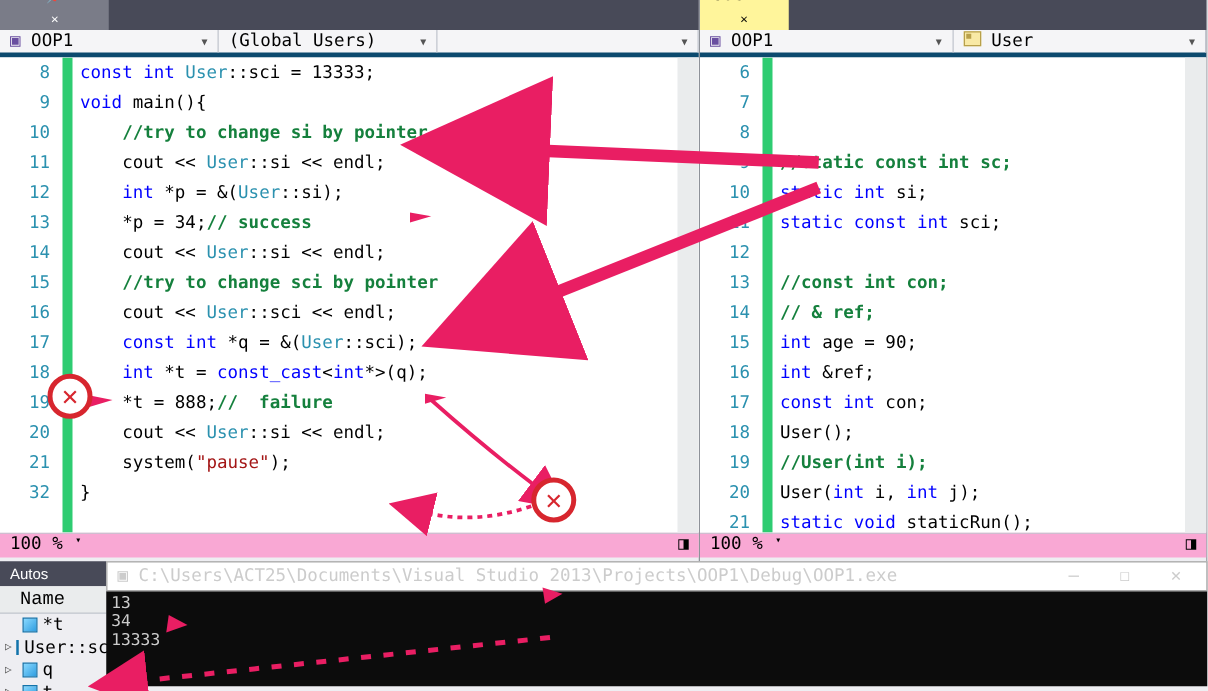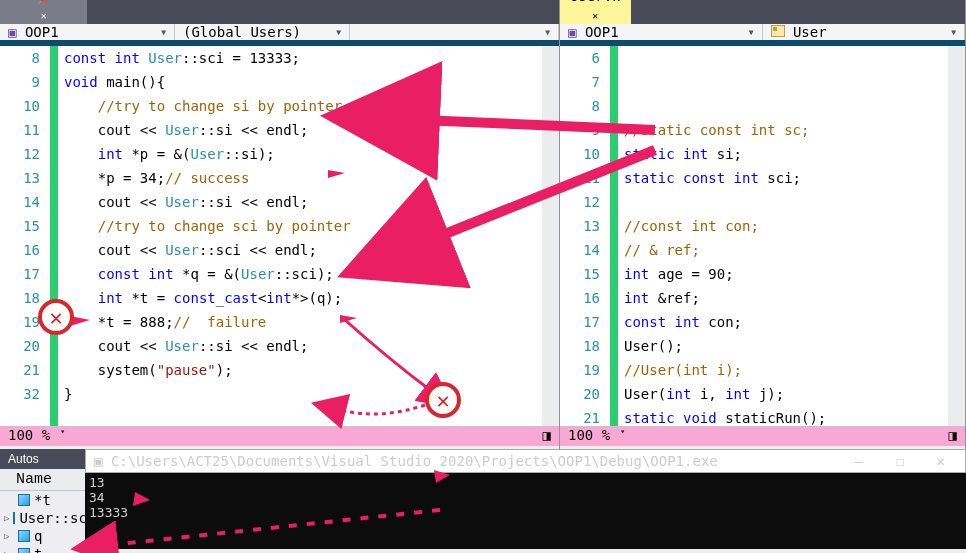--- a/index.html
+++ b/index.html
@@ -1,33 +1,33 @@
 <!DOCTYPE html>
 <html><head>
 <meta charset="utf-8">
 <style>
 * { margin: 0; padding: 0; box-sizing: border-box; font-family: Consolas, monospace; font-size: 14px; }
 body { background: #eeeef2; width: 966px; height: 553px; overflow: hidden; }
 .tabs { display: flex; background: #484a58; height: 24px; align-items: flex-end; }
 .tab { padding: 3px 10px; background: #7a7c88; color: #fff; margin-right: 2px; display: flex; align-items: center; gap: 6px; font-size: 12px; font-family: 'Segoe UI', sans-serif; flex-direction: column; }
 .tab.active { background: #fff59b; color: #000; }
 .tab .pin, .tab .x { font-size: 10px; cursor: pointer; }
-.dropdowns { display: flex; background: #f5f5f7; border-bottom: 6px solid #0c4a6e; height: 22px; }
+.dropdowns { display: flex; background: #f5f5f7; border-bottom: 4px solid #0c4a6e; height: 22px; }
 .dd { border-right: 1px solid #c1c5ce; padding: 2px 8px; display: flex; align-items: center; justify-content: space-between; font-size: 12px; font-family: 'Segoe UI', sans-serif; }
 .dd .chev { font-size: 8px; color: #555; }
 .splitpane { display: flex; }
 .pane { display: flex; flex-direction: column; border-right: 1px solid #8e9299; }
 .editor { display: flex; background: #fff; position: relative; overflow: hidden; }
 .gutter { background: #fff; color: #2b91af; text-align: right; padding-right: 10px; width: 50px; user-select: none; }
 .gutter .ln { height: 24px; line-height: 24px; }
 .markcol { width: 8px; background: #2ecc71; }
 .code { flex: 1; white-space: pre; line-height: 24px; padding-left: 6px; position: relative; }
 .kw { color: #0000ff; }
 .typ { color: #2b91af; }
-.cm { color: #a16207; }
+.cm { color: #15803d; font-weight: bold; }
 .str { color: #a31515; }
 .scrollbar-v { width: 17px; background: #eaeced; }
 .statusbar { background: #f9a8d4; border-top: 1px solid #c1c5ce; height: 20px; display: flex; align-items: flex-start; font-size: 11px; padding: 0 8px; gap: 10px; font-family: 'Segoe UI', sans-serif; }
 .autos { display: flex; height: 100px; }
 .autos-left { width: 85px; background: #eeeef2; }
 .autos-hdr { background: #484a58; color: #fff; padding: 3px 8px; font-size: 12px; font-family: 'Segoe UI', sans-serif; }
 .autos-cols { background: #eaeced; padding: 2px 16px; font-size: 15px; font-family: Liberation Mono, monospace; border-bottom: 1px solid #c1c5ce; }
 .autos-row { padding: 1px 4px; font-size: 12px; font-family: 'Segoe UI', sans-serif; display: flex; align-items: center; gap: 4px; }
 .tree-icon { font-size: 9px; color: #555; width: 10px; }
 .cube { width: 12px; height: 12px; background: linear-gradient(135deg,#89d9ff,#2f9de0); border: 1px solid #1273aa;}
@@ -170,21 +170,21 @@
    </div>
         <div class="autos-row">
      <span class="tree-icon">▷</span>
      <span class="cube"></span>
      <span>t</span>
    </div>
       </div>
   </div>
   <div class="console">
     <div class="console-title">
-      <span><span>▣</span> <span>C:\Users\ACT25\Documents\Visual Studio 2020\Projects\OOP1\Debug\OOP1.exe</span></span>
+      <span><span>▣</span> <span>C:\Users\ACT25\Documents\Visual Studio 2013\Projects\OOP1\Debug\OOP1.exe</span></span>
       <span class="btns">
         <span>—</span>
         <span>☐</span>
         <span>✕</span>
       </span>
     </div>
     <div class="console-body">13
 34
 13333</div>
   </div>

